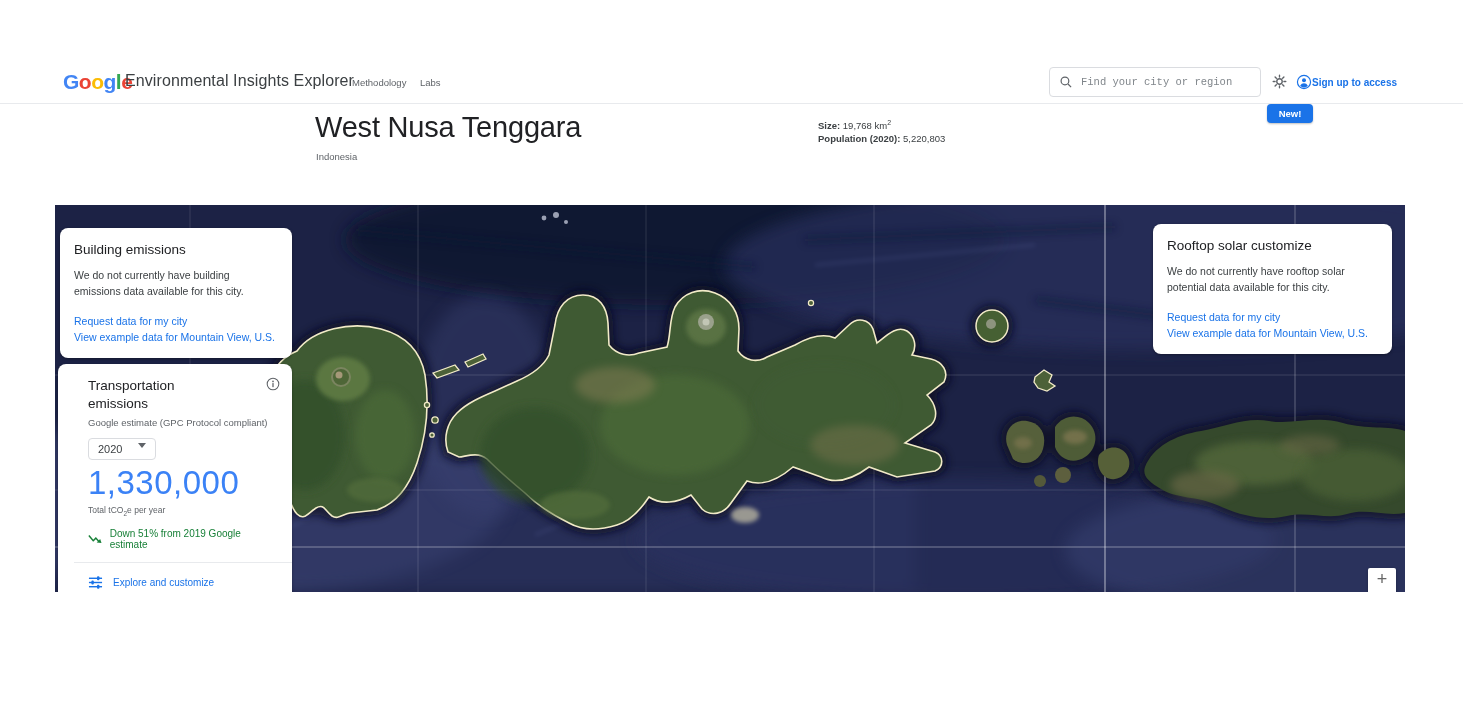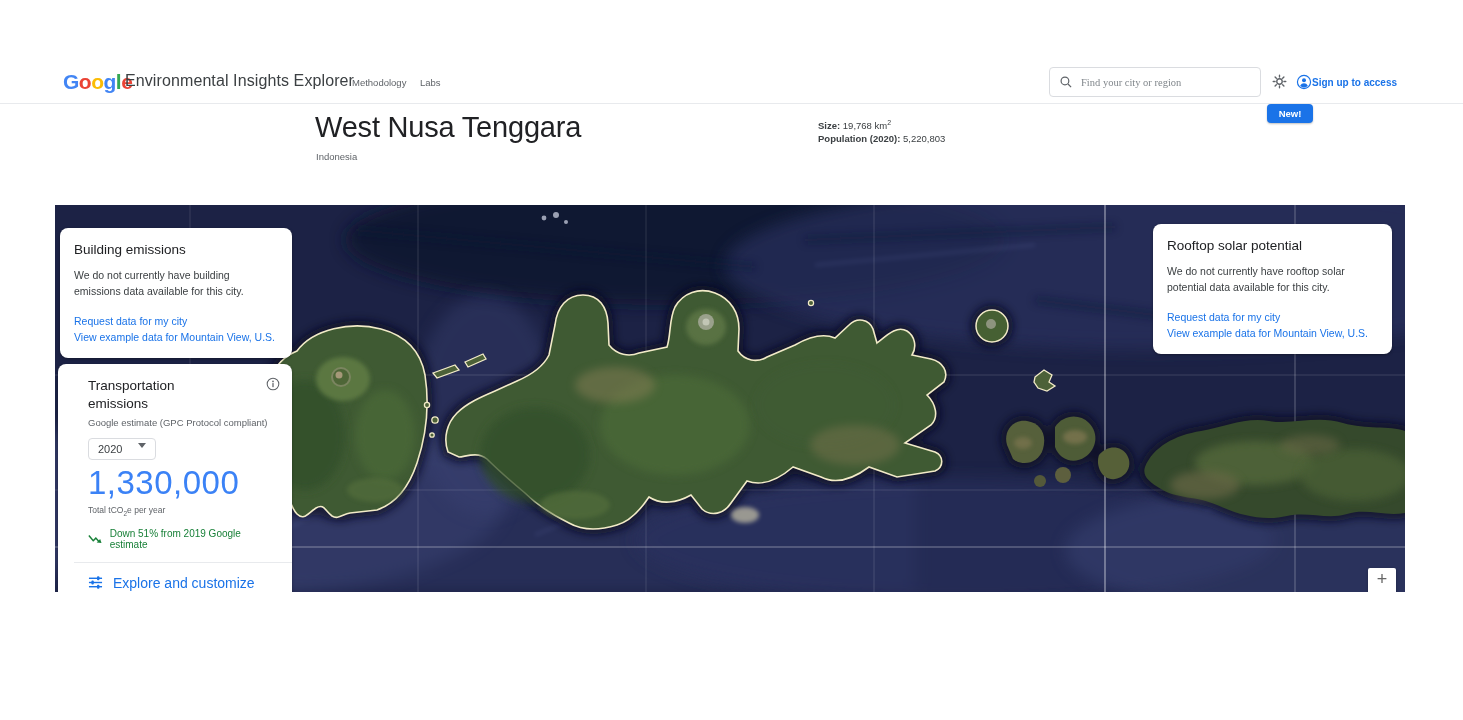--- a/index.html
+++ b/index.html
@@ -8,21 +8,21 @@
   .page { position:relative; width:1463px; height:720px; background:#ffffff; }
 
   
   .header { position:absolute; left:0; top:60px; width:100%; height:44px; background:#fff; border-bottom:1px solid #e8eaed; }
   .logo { position:absolute; left:63px; top:9px; font-size:21px; font-weight:bold; letter-spacing:-0.5px; line-height:26px; }
   .product-name { position:absolute; left:125px; top:12px; font-size:16px; color:#3c4043; letter-spacing:.1px; }
   .nav-link { position:absolute; top:17px; font-size:9.5px; color:#5f6368; cursor:pointer; }
   .nav-methodology { left:352px; }
   .nav-labs { left:420px; }
   .search-box { position:absolute; left:1049px; top:7px; width:212px; height:30px; border:1px solid #dadce0; border-radius:4px; background:#fff; display:flex; align-items:center; padding:0 9px; }
-  .search-box input { border:0; outline:0; font-size:10.5px; color:#3c4043; margin-left:8px; width:170px; font-family:Liberation Serif, serif; }
+  .search-box input { border:0; outline:0; font-size:10.5px; color:#3c4043; margin-left:8px; width:170px; font-family:Liberation Mono, monospace; }
   .search-box input::placeholder { color:#80868b; }
   .gear-btn { position:absolute; left:1271px; top:13px; cursor:pointer; }
   .signup { position:absolute; left:1296px; top:14px; display:flex; align-items:center; cursor:pointer; }
   .signup span { font-size:10px; font-weight:bold; color:#1a73e8; }
 
   .new-badge { position:absolute; left:1267px; top:104px; width:46px; height:19px; background:#1a73e8; border-radius:4px; color:#fff; font-size:9.5px; font-weight:bold; display:flex; align-items:center; justify-content:center; box-shadow:0 1px 2px rgba(0,0,0,.25); cursor:pointer; z-index:5; }
 
   
   .page-title { position:absolute; left:315px; top:111px; font-size:29px; font-weight:400; color:#202124; letter-spacing:-.2px; }
   .page-subtitle { position:absolute; left:316px; top:151px; font-size:9.5px; color:#5f6368; }
@@ -51,21 +51,21 @@
   .tc-sub { font-size:9.5px; color:#5f6368; margin-top:4px; }
   .year-select { margin:10px 14px 0 14px; display:inline-flex; align-items:flex-start; gap:16px; border:1px solid #dadce0; border-radius:4px; padding:4px 9px; cursor:pointer; }
   .year-select .yr { font-size:11px; color:#3c4043; }
   .caret { width:0; height:0; border-left:4px solid transparent; border-right:4px solid transparent; border-top:5px solid #5f6368; }
   .tc-value { margin:6px 14px 0 14px; font-size:33px; font-weight:400; color:#3b82f6; letter-spacing:.5px; line-height:1.05; }
   .tc-unit { margin:4px 14px 0 14px; font-size:8.5px; color:#5f6368; }
   .tc-unit sub { font-size:6.5px; }
   .tc-trend { margin:11px 14px 0 14px; display:flex; align-items:center; gap:6px; }
   .tc-trend span { font-size:10px; color:#188038; }
   .tc-explore { margin-top:12px; border-top:1px solid #e8eaed; padding:12px 14px; display:flex; align-items:center; gap:10px; cursor:pointer; }
-  .tc-explore span { font-size:14px; color:#1a73e8; }
+  .tc-explore span { font-size:10px; color:#1a73e8; }
 
   .zoom-btn { position:absolute; left:1313px; top:363px; width:28px; height:28px; background:#fff; border-radius:2px; box-shadow:0 1px 3px rgba(0,0,0,.3); display:flex; align-items:flex-start; justify-content:center; z-index:4; cursor:pointer; font-size:18px; color:#666; line-height:22px; }
 </style>
 </head>
 <body>
 
 <div class="page">
 
   <div class="header">
     <div class="logo"><span style="color: rgb(66, 133, 244);">G</span><span style="color: rgb(234, 67, 53);">o</span><span style="color: rgb(251, 188, 5);">o</span><span style="color: rgb(66, 133, 244);">g</span><span style="color: rgb(52, 168, 83);">l</span><span style="color: rgb(234, 67, 53);">e</span></div>
@@ -240,21 +240,21 @@
     <div class="card card-building card-pad">
       <div class="card-title">Building emissions</div>
       <div class="card-body">We do not currently have building emissions data available for this city.</div>
       <div class="card-links">
         <div class="card-link">Request data for my city</div>
         <div class="card-link">View example data for Mountain View, U.S.</div>
       </div>
     </div>
 
     <div class="card card-rooftop card-pad">
-      <div class="card-title">Rooftop solar potential</div>
+      <div class="card-title">Rooftop solar customize</div>
       <div class="card-body">We do not currently have rooftop solar potential data available for this city.</div>
       <div class="card-links">
         <div class="card-link">Request data for my city</div>
         <div class="card-link">View example data for Mountain View, U.S.</div>
       </div>
     </div>
 
     <div class="card card-transport">
       <div class="tc-head">
         <div class="tc-title">Transportation emissions</div>

